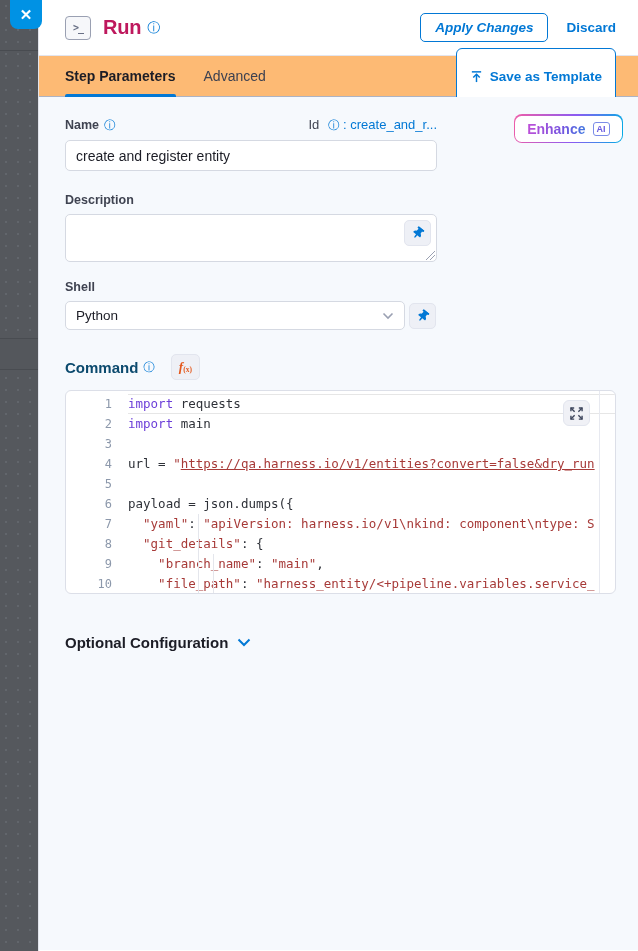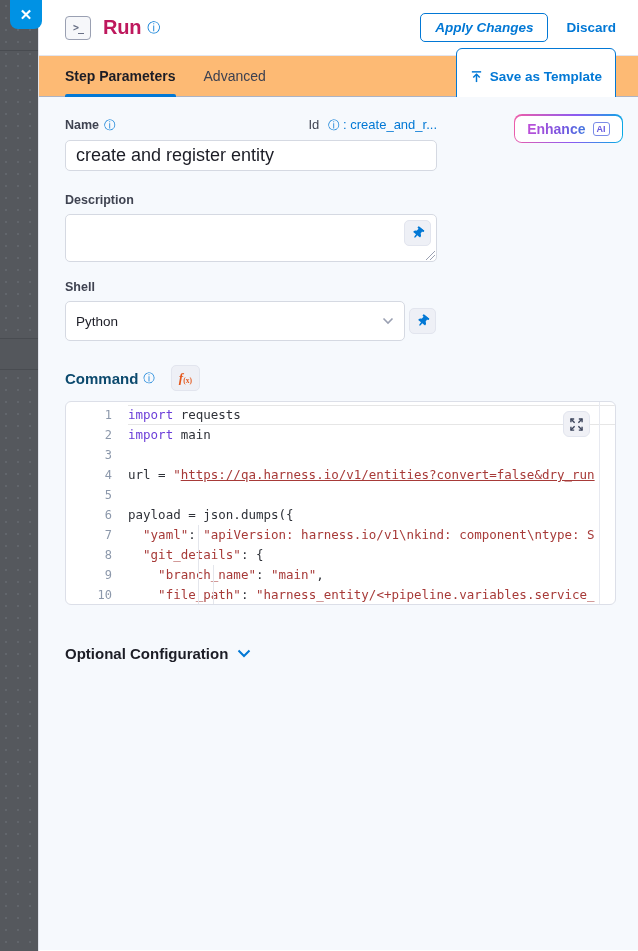--- a/index.html
+++ b/index.html
@@ -40,38 +40,38 @@
 
   
   .form-body { position:relative; height:853px; background:#f6f9fd; padding:20px 26px; }
   .field-row-top { display:flex; align-items:center; width:372px; }
   .field-label { font-size:12.5px; font-weight:600; color:#3f4351; }
   .label-info { color:#0278d5; font-size:11.5px; margin-left:5px; }
   .id-line { margin-left:auto; font-size:13px; }
   .id-label { color:#3f4351; }
   .id-value { color:#0278d5; }
   .text-input { width:372px; height:31px; margin-top:7px; border:1px solid #d5d9e2; border-radius:5px; background:#fff;
-    padding:0 10px; font-size:18px; color:#1c1d26; font-family:inherit; }
+    padding:0 10px; font-size:14px; color:#1c1d26; font-family:inherit; }
   .enhance-btn { position:absolute; right:15px; top:17px; padding:1.5px; border-radius:8px;
     background:linear-gradient(100deg,#ef5da8,#8c5bf2 55%,#00ade4); cursor:pointer; border:none; }
   .enhance-inner { background:#fff; border-radius:6.5px; padding:5px 12px; display:flex; align-items:center; gap:7px; }
   .enhance-text { font-size:14px; font-weight:700; background:linear-gradient(100deg,#c24fd8,#7454e0 60%,#3e7be0);
     -webkit-background-clip:text; background-clip:text; color:transparent; }
   .ai-badge { font-size:9px; font-weight:700; color:#6a5be0; border:1.4px solid #7b8ce8; border-radius:3px; padding:1px 3px; }
 
   .desc-wrap { position:relative; width:372px; margin-top:7px; }
   .desc-textarea { width:372px; height:48px; border:1px solid #d5d9e2; border-radius:5px; background:#fff; resize:none;
     padding:6px 10px; font-size:13.5px; color:#1c1d26; font-family:inherit; display:block; }
   .pin-btn { width:27px; height:26px; background:#eef0f6; border:1px solid #e2e5ee; border-radius:5px; display:flex; align-items:center; justify-content:center; cursor:pointer; }
   .desc-pin { position:absolute; top:6px; right:6px; }
   .resize-handle { position:absolute; right:2px; bottom:2px; width:9px; height:9px;
     background:linear-gradient(135deg, transparent 48%, #9aa0b2 49%, #9aa0b2 54%, transparent 55%, transparent 68%, #9aa0b2 69%, #9aa0b2 74%, transparent 75%); }
 
   .select-row { display:flex; align-items:center; gap:4px; margin-top:7px; }
-  .select-box { position:relative; width:340px; height:40px; border:1px solid #d5d9e2; border-radius:5px; background:#fff;
+  .select-box { position:relative; width:340px; height:29px; border:1px solid #d5d9e2; border-radius:5px; background:#fff;
     display:flex; align-items:center; padding:8px 10px; font-size:13.5px; color:#1c1d26; cursor:pointer; }
   .select-chevron { margin-left:auto; color:#9aa0b2; }
 
   .command-row { display:flex; align-items:center; margin-top:24px; }
   .fx-btn { margin-left:16px; width:29px; height:26px; background:#eef0f6; border:1px solid #e2e5ee; border-radius:5px;
     color:#e4571b; font-family:"Liberation Serif","DejaVu Serif",serif; font-style:italic; font-weight:700; font-size:13px;
     display:flex; align-items:center; justify-content:center; cursor:pointer; }
   .fx-sub { font-size:7.5px; font-style:normal; margin-top:4px; }
 
   

